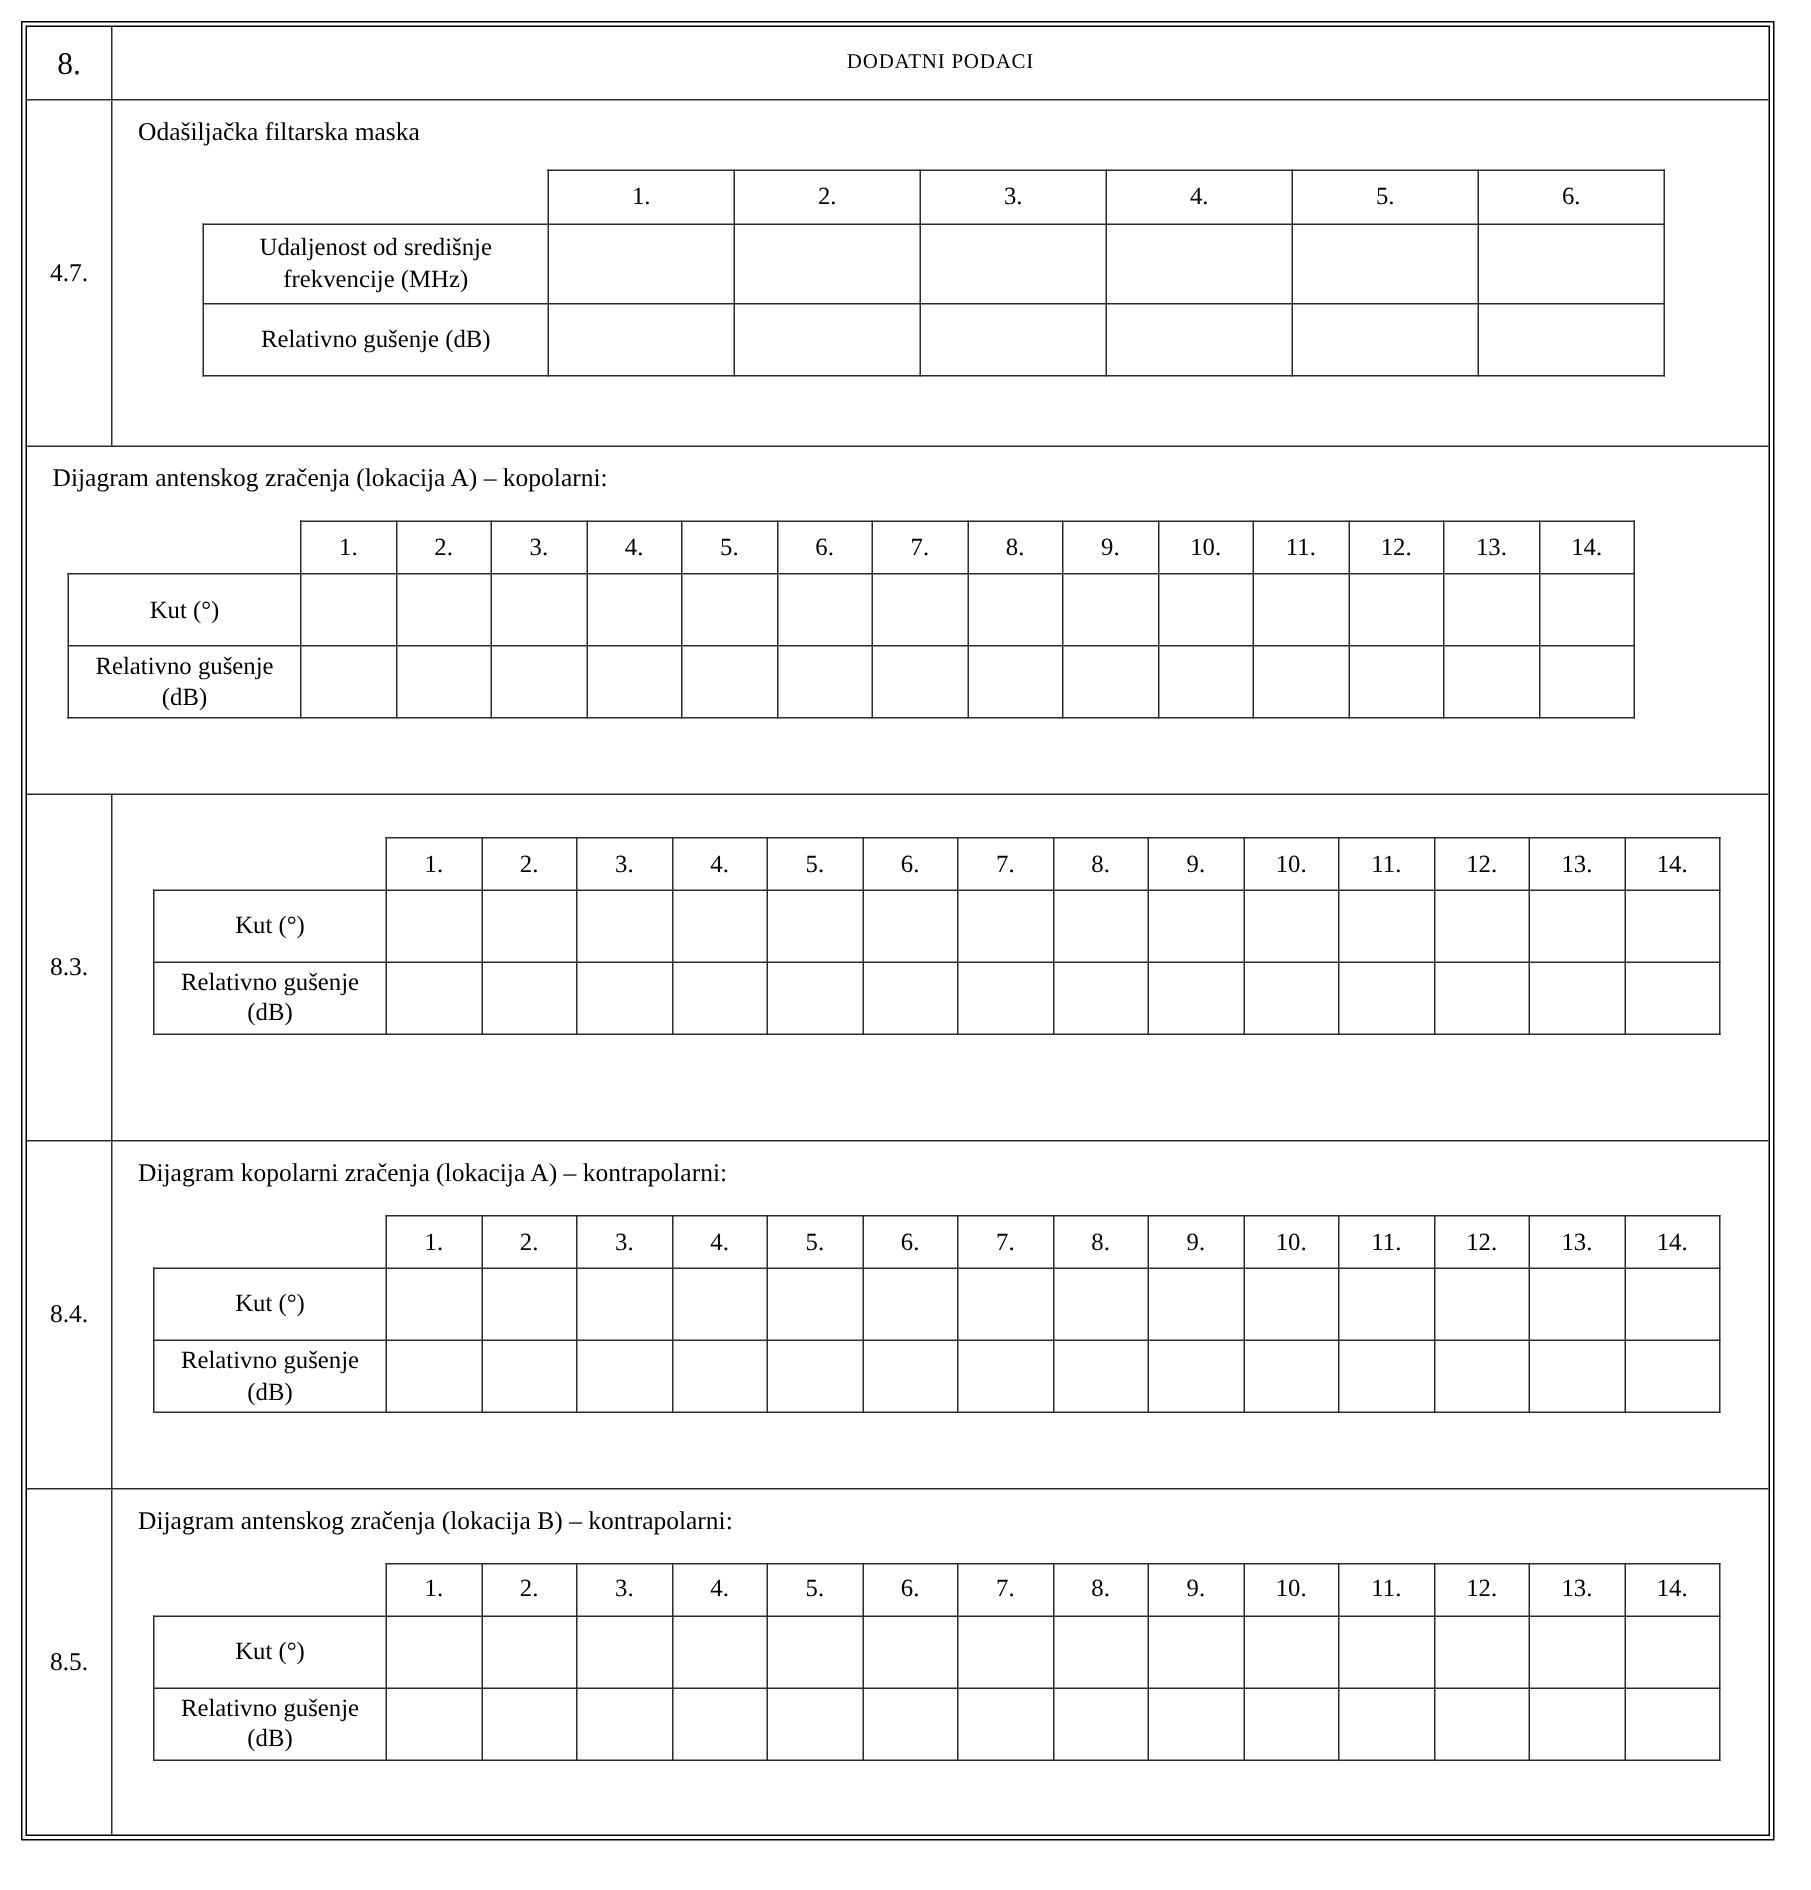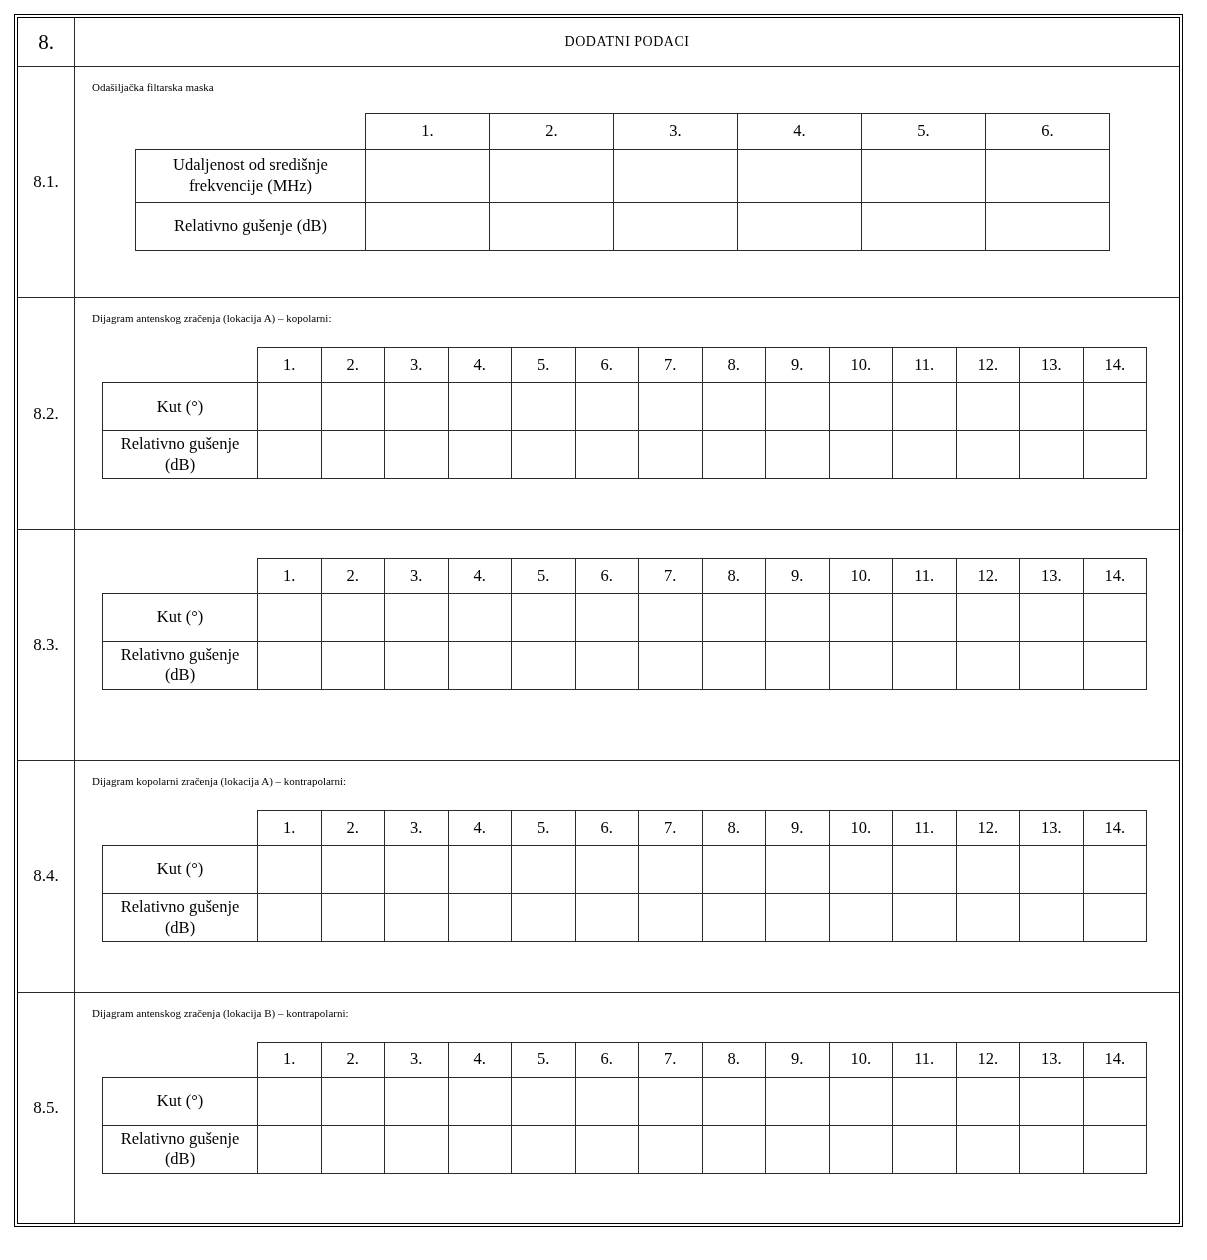--- a/index.html
+++ b/index.html
@@ -32,21 +32,21 @@
   }
   .header-row .num-cell { font-size: 21px; }
 
   .title-cell {
     flex: 1 1 auto;
     display: flex; align-items: center; justify-content: center;
     font-size: 14px; letter-spacing: 0.5px;
   }
 
   .content-cell { flex: 1 1 auto; padding-top: 10px; overflow: hidden; }
-  .sec-title { margin: 0 0 0 17px; font-size: 11px; line-height: 21px; }
+  .sec-title { margin: 0 0 0 17px; font-size: 17px; line-height: 21px; }
 
   table { border-collapse: collapse; table-layout: fixed; background: #fff; }
   th, td {
     border: 1px solid #2b2b2b;
     font-weight: normal; text-align: center; vertical-align: middle;
     font-size: 16.5px; line-height: 1.25; padding: 1px 4px;
   }
   th.corner { border: none; background: transparent; }
 
   .t-mask { width: 975px; margin: 15px 0 0 60px; }
@@ -70,21 +70,21 @@
 
 <div class="page">
   <div class="frame">
 
     <div class="header-row">
       <div class="num-cell">8.</div>
       <div class="title-cell">DODATNI PODACI</div>
     </div>
 
     <div class="section-row">
-      <div class="num-cell">8.1.</div>
+      <div class="num-cell">4.7.</div>
       <div class="content-cell">
         <div class="sec-title">Odašiljačka filtarska maska</div>
         <table class="t-mask">
             <thead>
               <tr>
                 <th class="corner"></th>
                 <th>1.</th>
                 <th>2.</th>
                 <th>3.</th>
                 <th>4.</th>
@@ -110,21 +110,20 @@
                 <td></td>
                 <td></td>
                 <td></td>
               </tr>
             </tbody>
           </table>
       </div>
     </div>
 
     <div class="section-row">
-      <div class="num-cell">8.2.</div>
       <div class="content-cell">
         <div class="sec-title">Dijagram antenskog zračenja (lokacija A) – kopolarni:</div>
         <table class="t-wide">
             <thead>
               <tr>
                 <th class="corner"></th>
                 <th>1.</th>
                 <th>2.</th>
                 <th>3.</th>
                 <th>4.</th>

